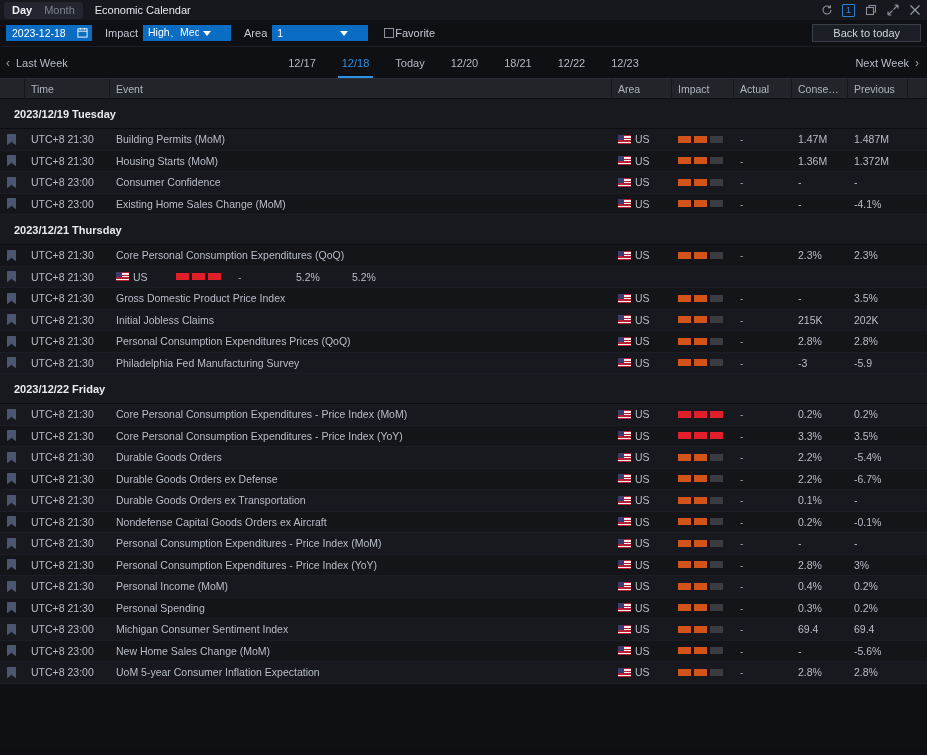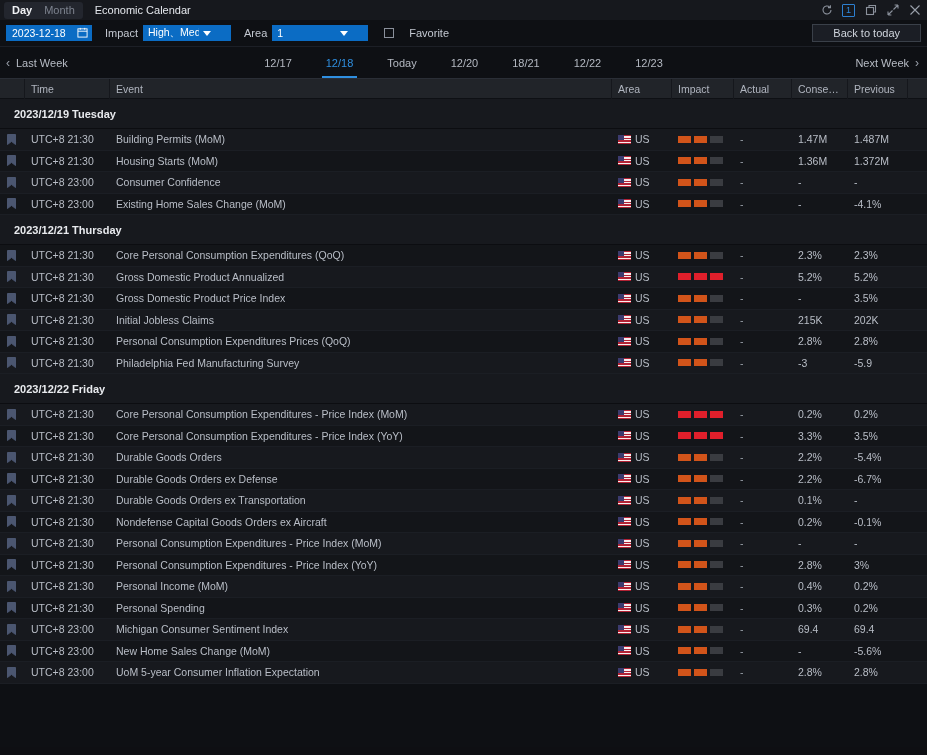--- a/index.html
+++ b/index.html
@@ -98,21 +98,21 @@
   .sel-impact { width: 88px; }
   .sel-area { width: 96px; }
   .caret {
     width: 0; height: 0;
     border-left: 4px solid transparent;
     border-right: 4px solid transparent;
     border-top: 5px solid #ffffff;
     margin-left: 4px;
   }
   .fav-wrap {
-    display: flex; align-items: center; gap: 15px;
+    display: flex; align-items: center; gap: 1px;
     margin-left: 16px;
     cursor: pointer;
   }
   .chk {
     width: 10px; height: 10px;
     border: 1px solid #8a909b;
     background: transparent;
   }
   .fav-label { font-size: 11px; color: #c3c8d1; }
   .btn-today {
@@ -139,21 +139,21 @@
     display: flex; align-items: center; gap: 6px;
     font-size: 11px; color: #b7bcc5;
     cursor: pointer;
     position: absolute;
   }
   .nav-left { left: 6px; }
   .nav-right { right: 8px; }
   .chev { color: #9aa0ab; font-size: 12px; line-height: 1; }
   .daytabs {
     display: flex; align-items: center;
-    gap: 34px;
+    gap: 26px;
     margin: 0 auto;
     height: 100%;
   }
   .daytab {
     font-size: 11px;
     color: #b4b9c2;
     cursor: pointer;
     height: 100%;
     display: flex; align-items: center;
     position: relative;
@@ -484,21 +484,20 @@
         <div class="cell c-cons">2.3%</div>
         <div class="cell c-prev">2.3%</div>
       </div>
       <div class="row">
         <div class="cell c-flag">
           <svg class="bookmark" viewBox="0 0 9 11">
             <path d="M0.5 0.5h8v10L4.5 7.4 0.5 10.5z" fill="#4b5670" stroke="#4b5670"></path>
           </svg>
         </div>
         <div class="cell c-time">UTC+8 21:30</div>
-        <div class="cell c-event">Gross Domestic Product Annualized</div>
         <div class="cell c-area area-cell">
           <span class="flagico">
             <b></b>
             <i></i>
           </span>
           <span>US</span>
         </div>
         <div class="cell c-impact">
           <span class="impact-bars">
             <span class="ibar on-high"></span>

